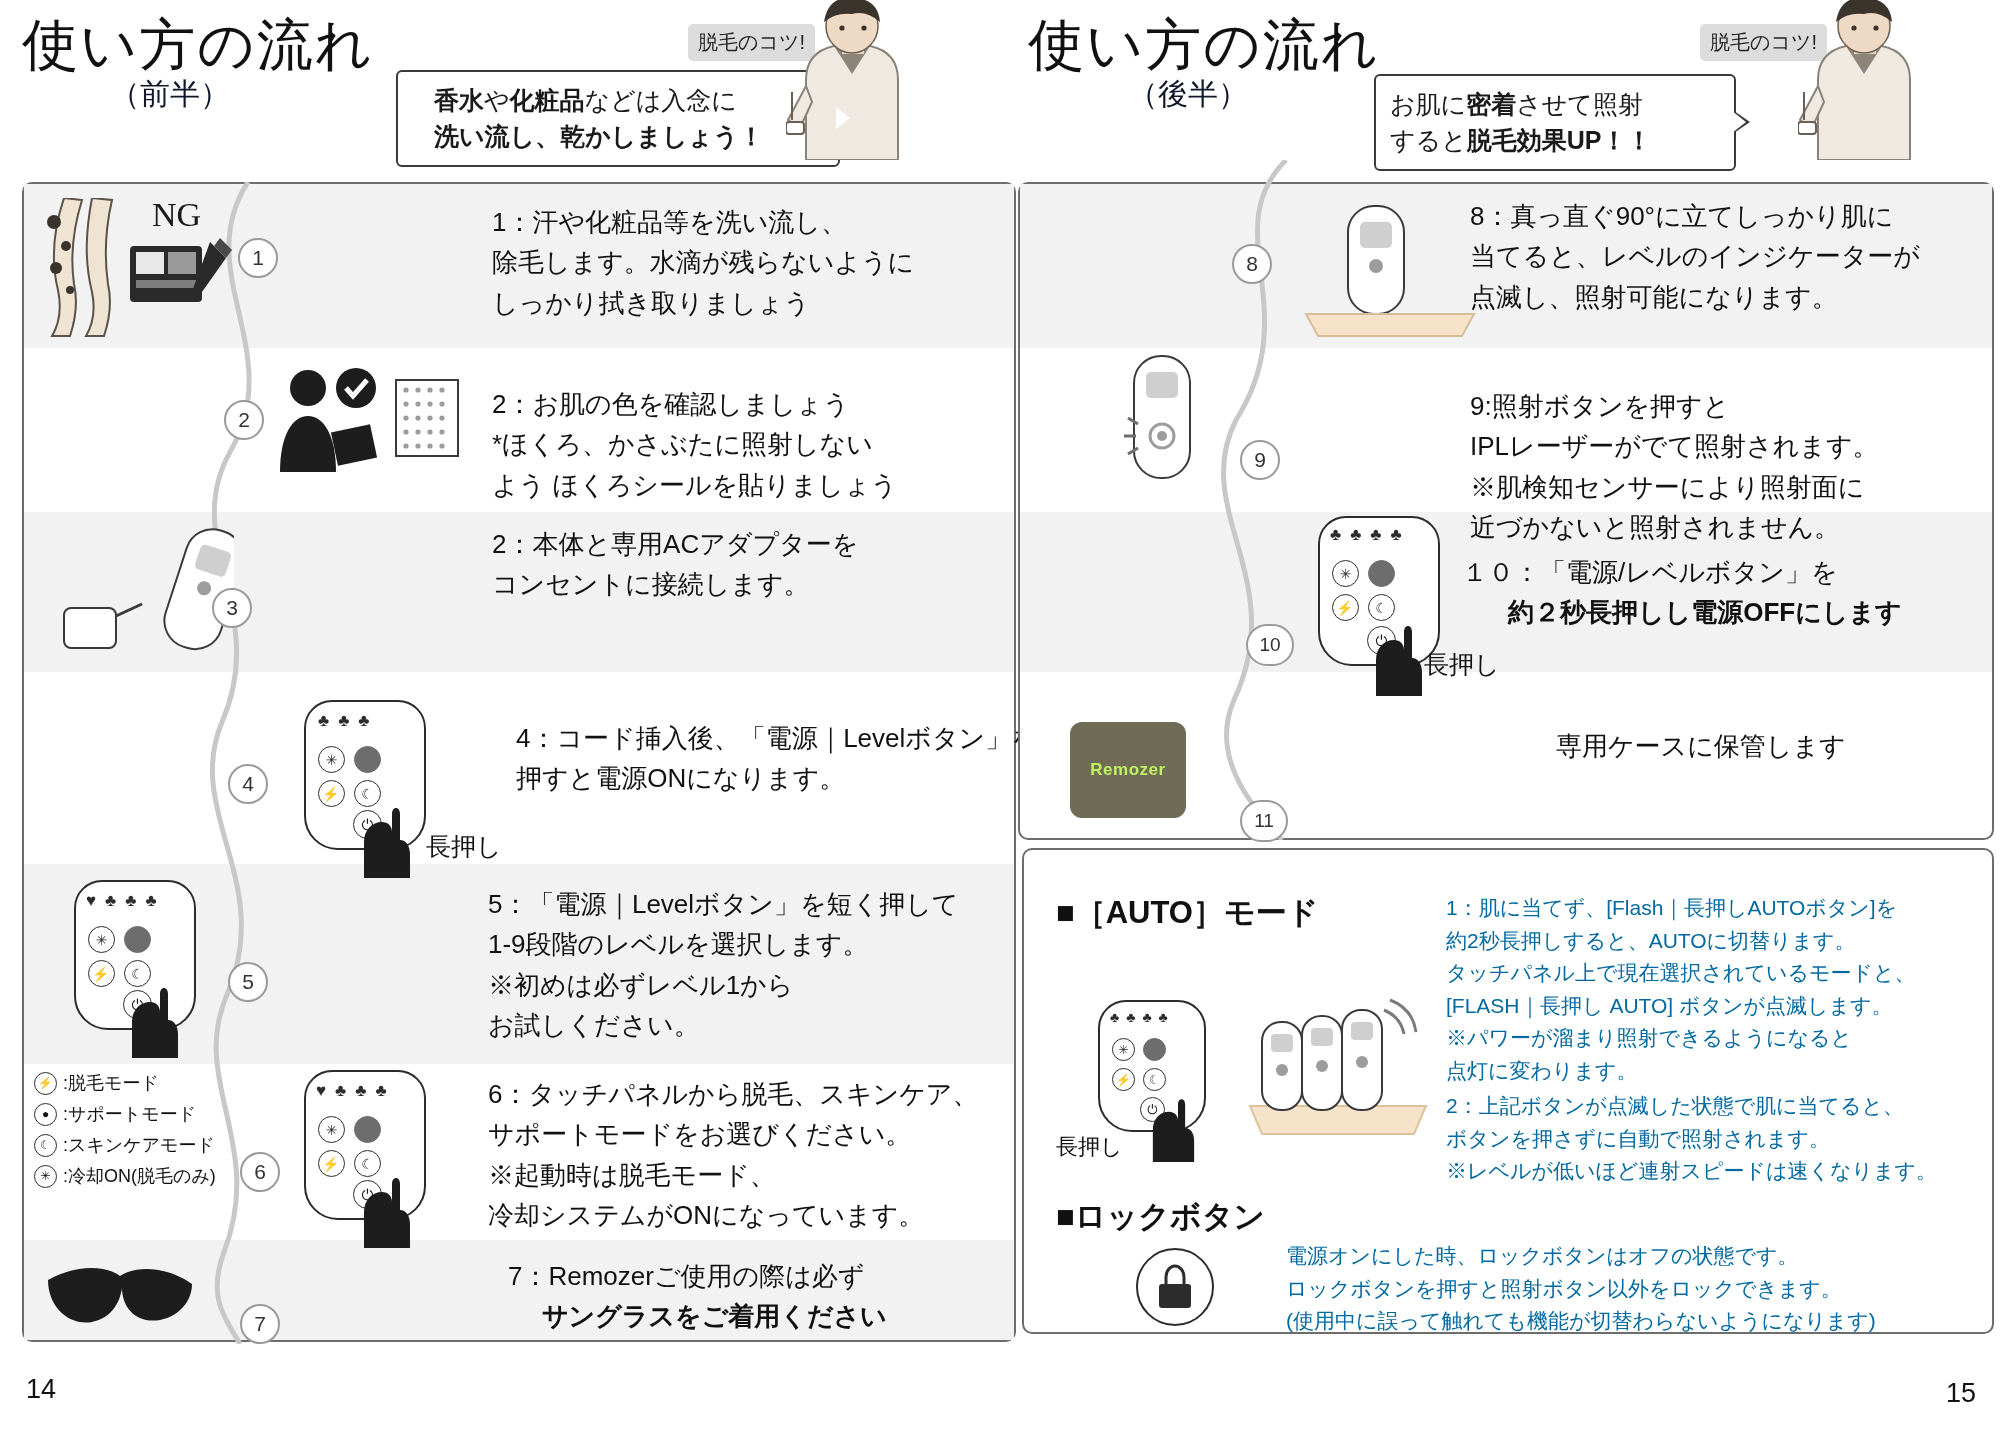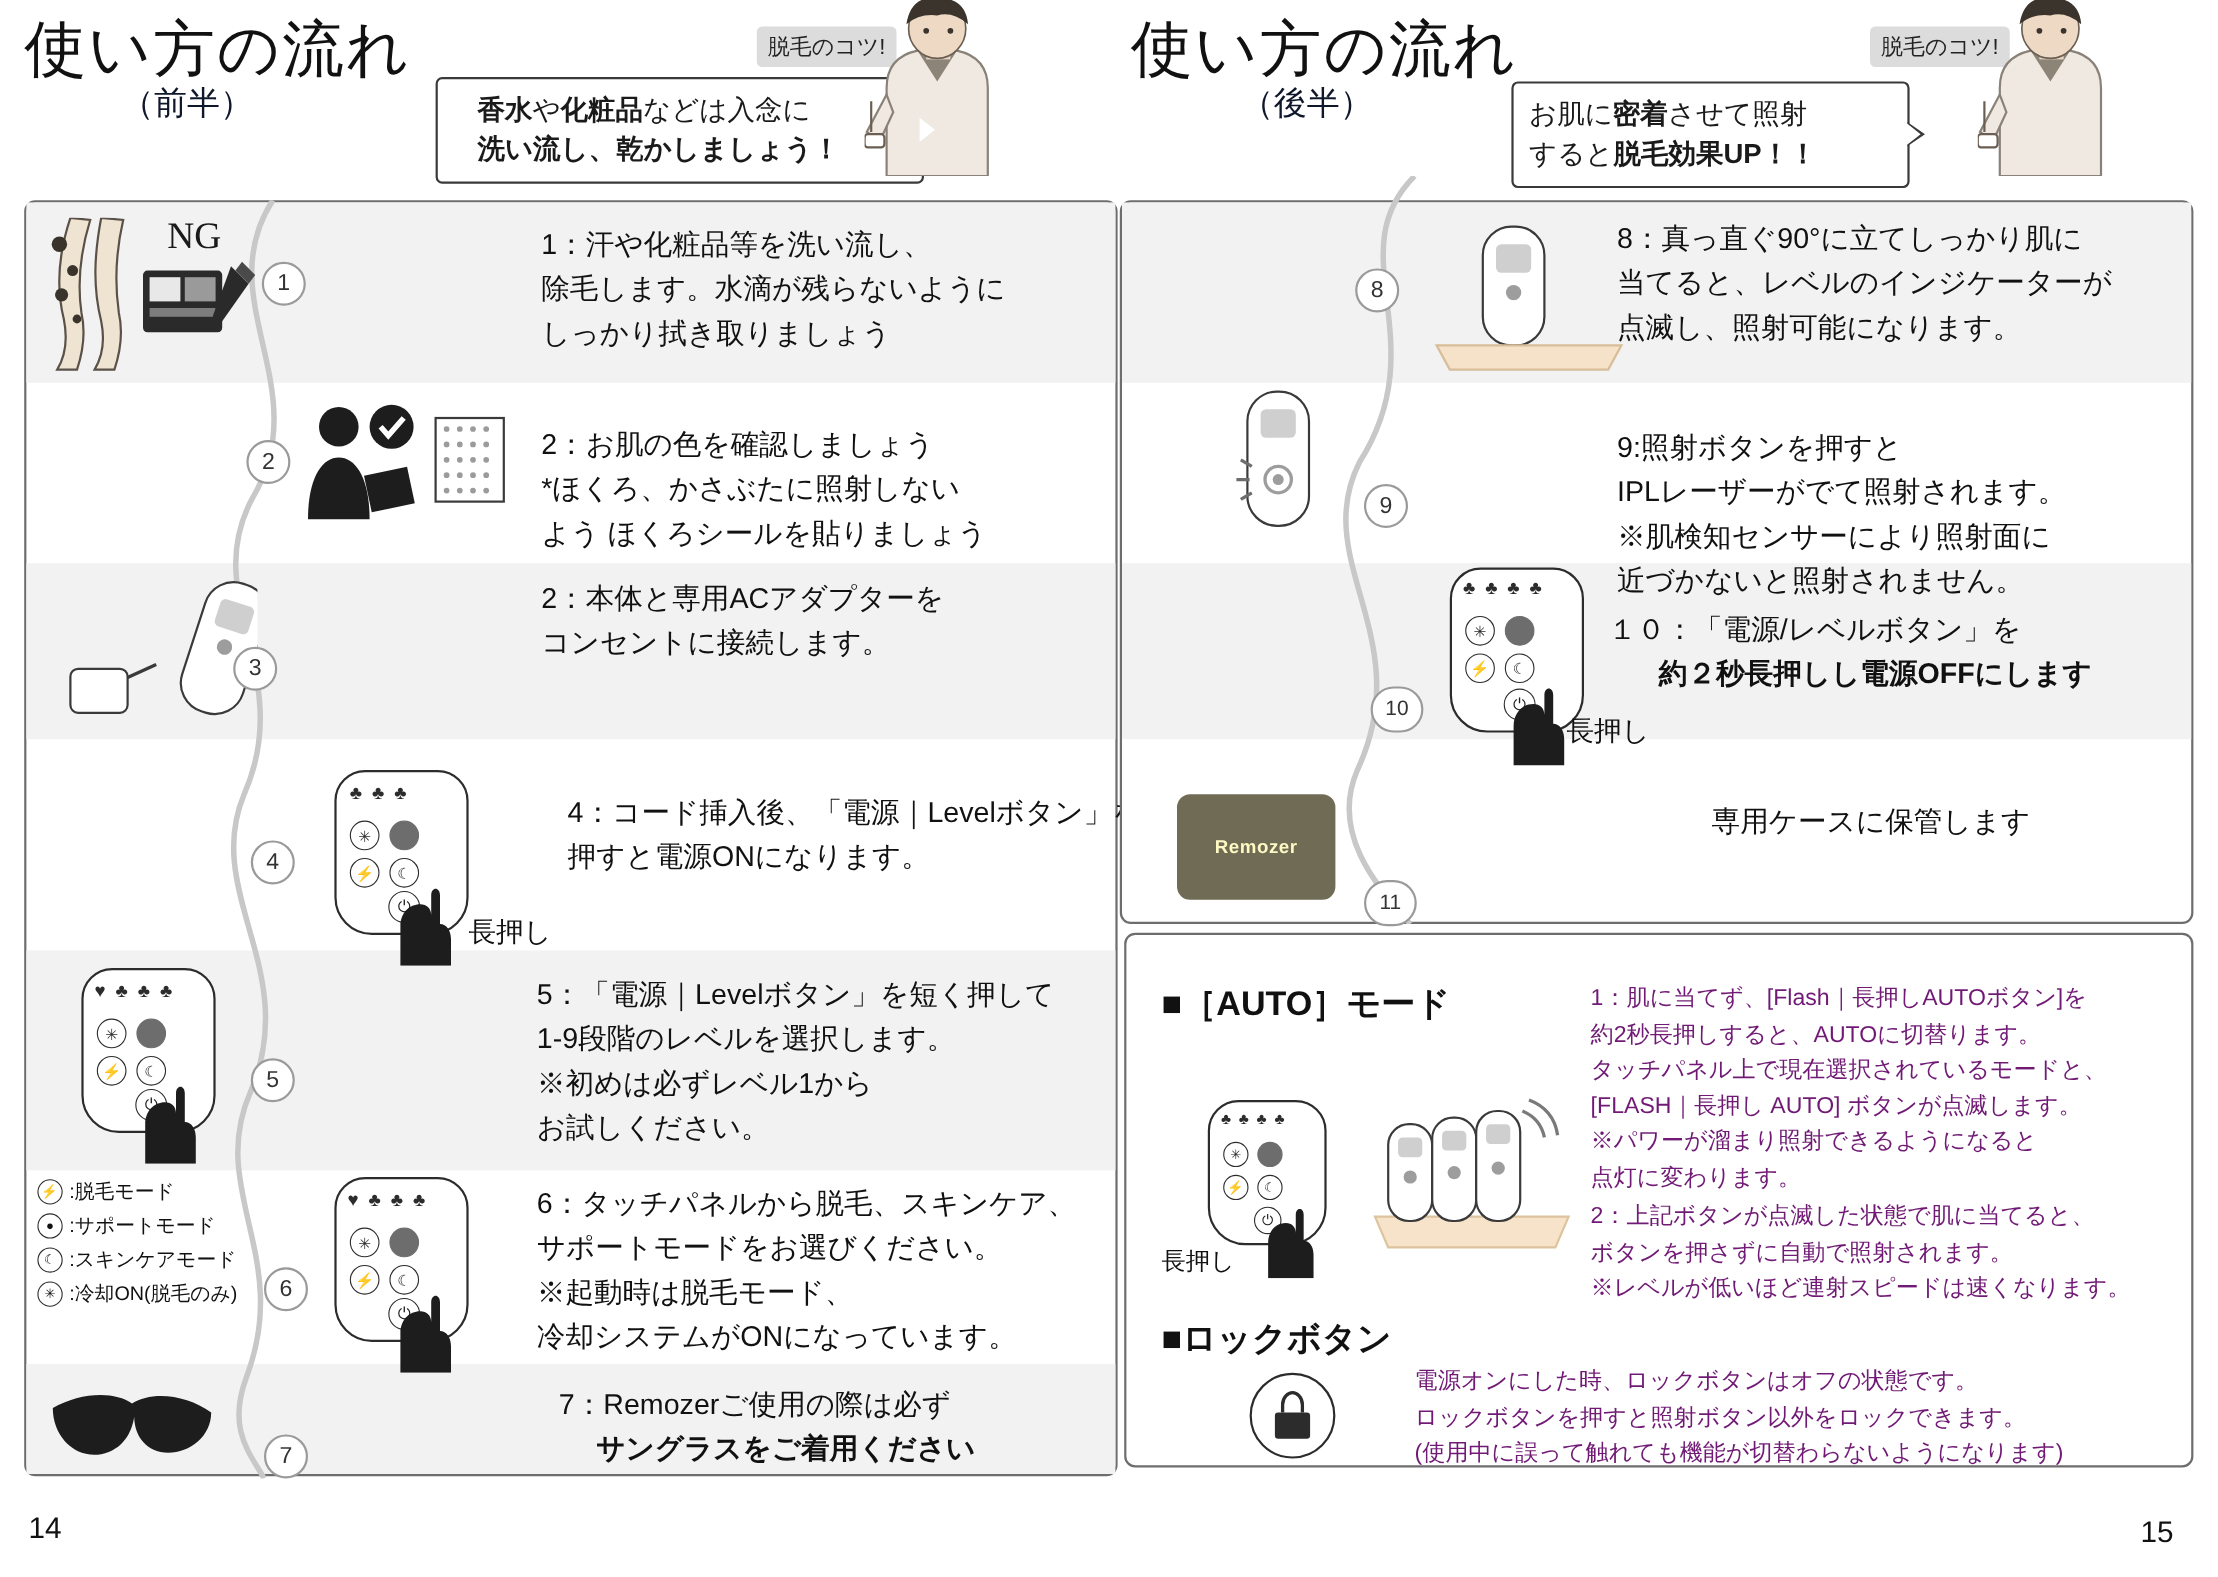--- a/index.html
+++ b/index.html
@@ -157,39 +157,39 @@
     border:2px solid #6d6d6d;
     border-radius:10px;
     background:#fff;
     box-sizing:border-box;
   }
   .panel-h {
     position:absolute;
     font-size:31px; font-weight:bold; color:#111; white-space:nowrap;
   }
   .panel-p {
-    position:absolute; font-size:21px; line-height:1.55; color:#701a75; white-space:nowrap;
+    position:absolute; font-size:21px; line-height:1.55; color:#0369a1; white-space:nowrap;
   }
 
   .lock-circle {
     position:absolute;
     width:78px;height:78px;border-radius:50%;
     border:2px solid #2c2c2c; box-sizing:border-box;
     display:flex;align-items:center;justify-content:center;
   }
 
   .pagenum { position:absolute; font-size:27px; color:#111; }
 
   .remozer-case {
     position:absolute;
-    width:144px;height:96px;
+    width:116px;height:96px;
     background:#6f6b55;
     border-radius:12px;
     display:flex;align-items:center;justify-content:center;
-    color:#fef9c3;font-size:17px;font-weight:bold;
+    color:#bef264;font-size:17px;font-weight:bold;
     letter-spacing:.5px;
   }
 
   .sunglasses { position:absolute; }
   .ng-label { position:absolute; font-size:34px; font-family:"Liberation Serif", serif; }
 </style>
 </head>
 <body>
 
 <div class="page">

